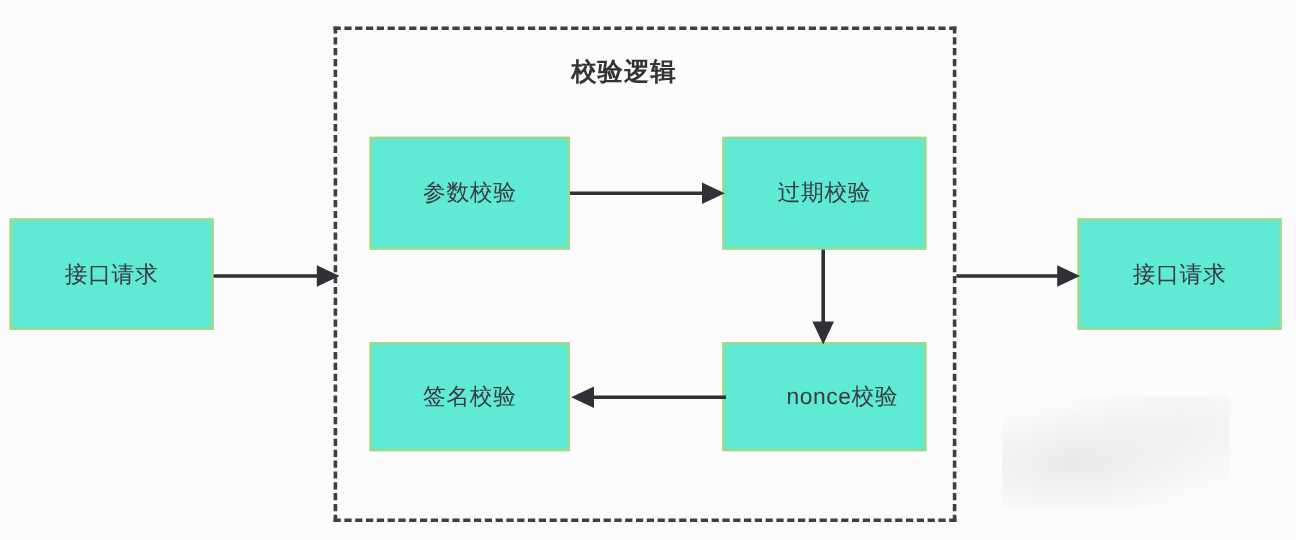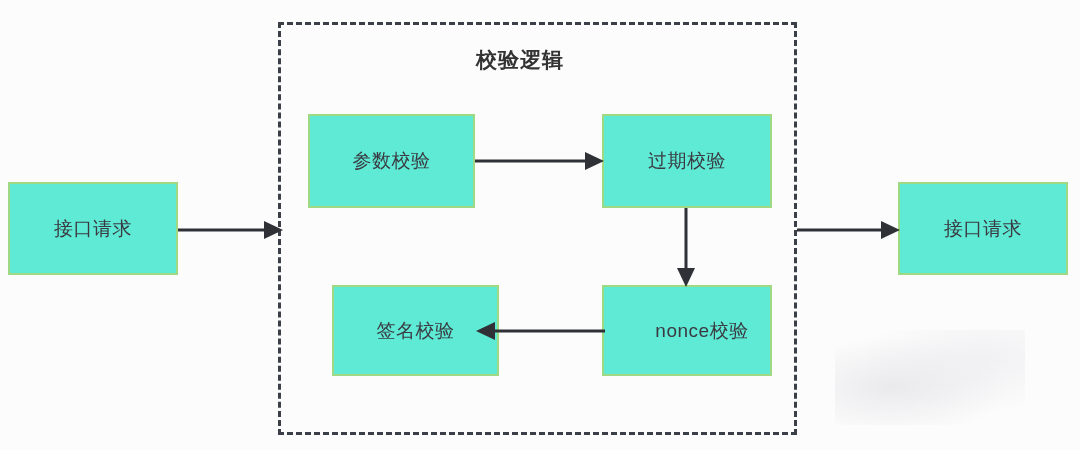--- a/index.html
+++ b/index.html
@@ -82,21 +82,21 @@
   <div class="group-box" style="left:278px; top:22px; width:519px; height:413px;"></div>
 
   <div class="group-title" style="left:476px; top:46px;">校验逻辑</div>
 
   <div class="node" style="left:8px; top:182px; width:170px; height:93px;">接口请求</div>
 
   <div class="node" style="left:308px; top:114px; width:167px; height:94px;">参数校验</div>
 
   <div class="node" style="left:602px; top:114px; width:170px; height:94px;">过期校验</div>
 
-  <div class="node" style="left:308px; top:285px; width:167px; height:91px;margin-left:24px;">签名校验</div>
+  <div class="node" style="left:308px; top:285px; width:167px; height:91px;">签名校验</div>
 
   <div class="node" style="left:602px; top:285px; width:170px; height:91px;padding-left:30px;">nonce校验</div>
 
   <div class="node" style="left:898px; top:182px; width:170px; height:93px;">接口请求</div>
 
   <svg class="edge" style="left:178px; top:215px; width:105px; height:30px;" viewBox="0 0 105 30">
     <line x1="0" y1="15" x2="88" y2="15"></line>
     <polygon points="86,6 105,15 86,24"></polygon>
   </svg>
 

